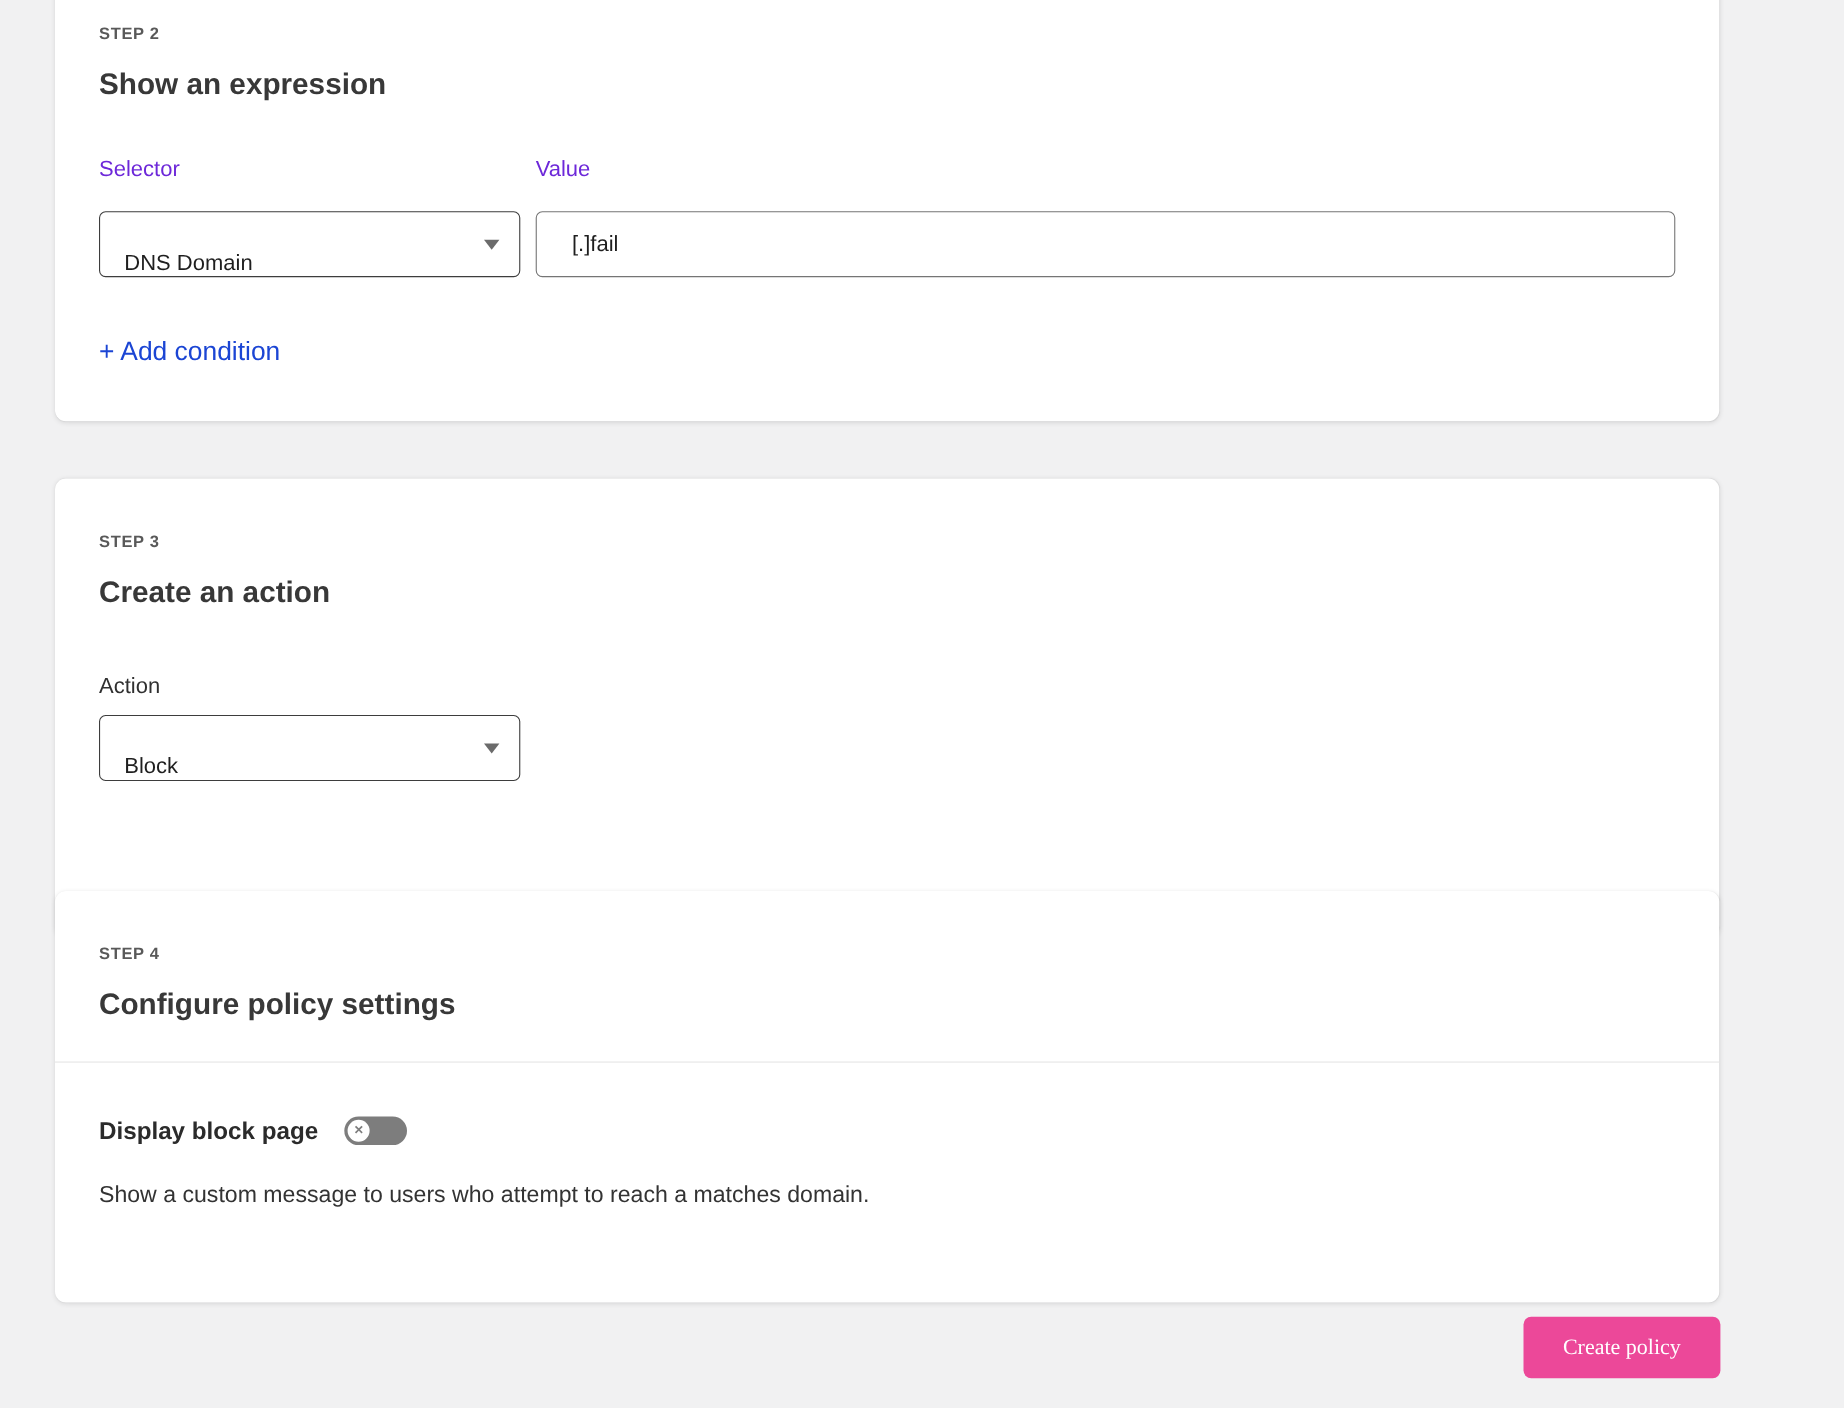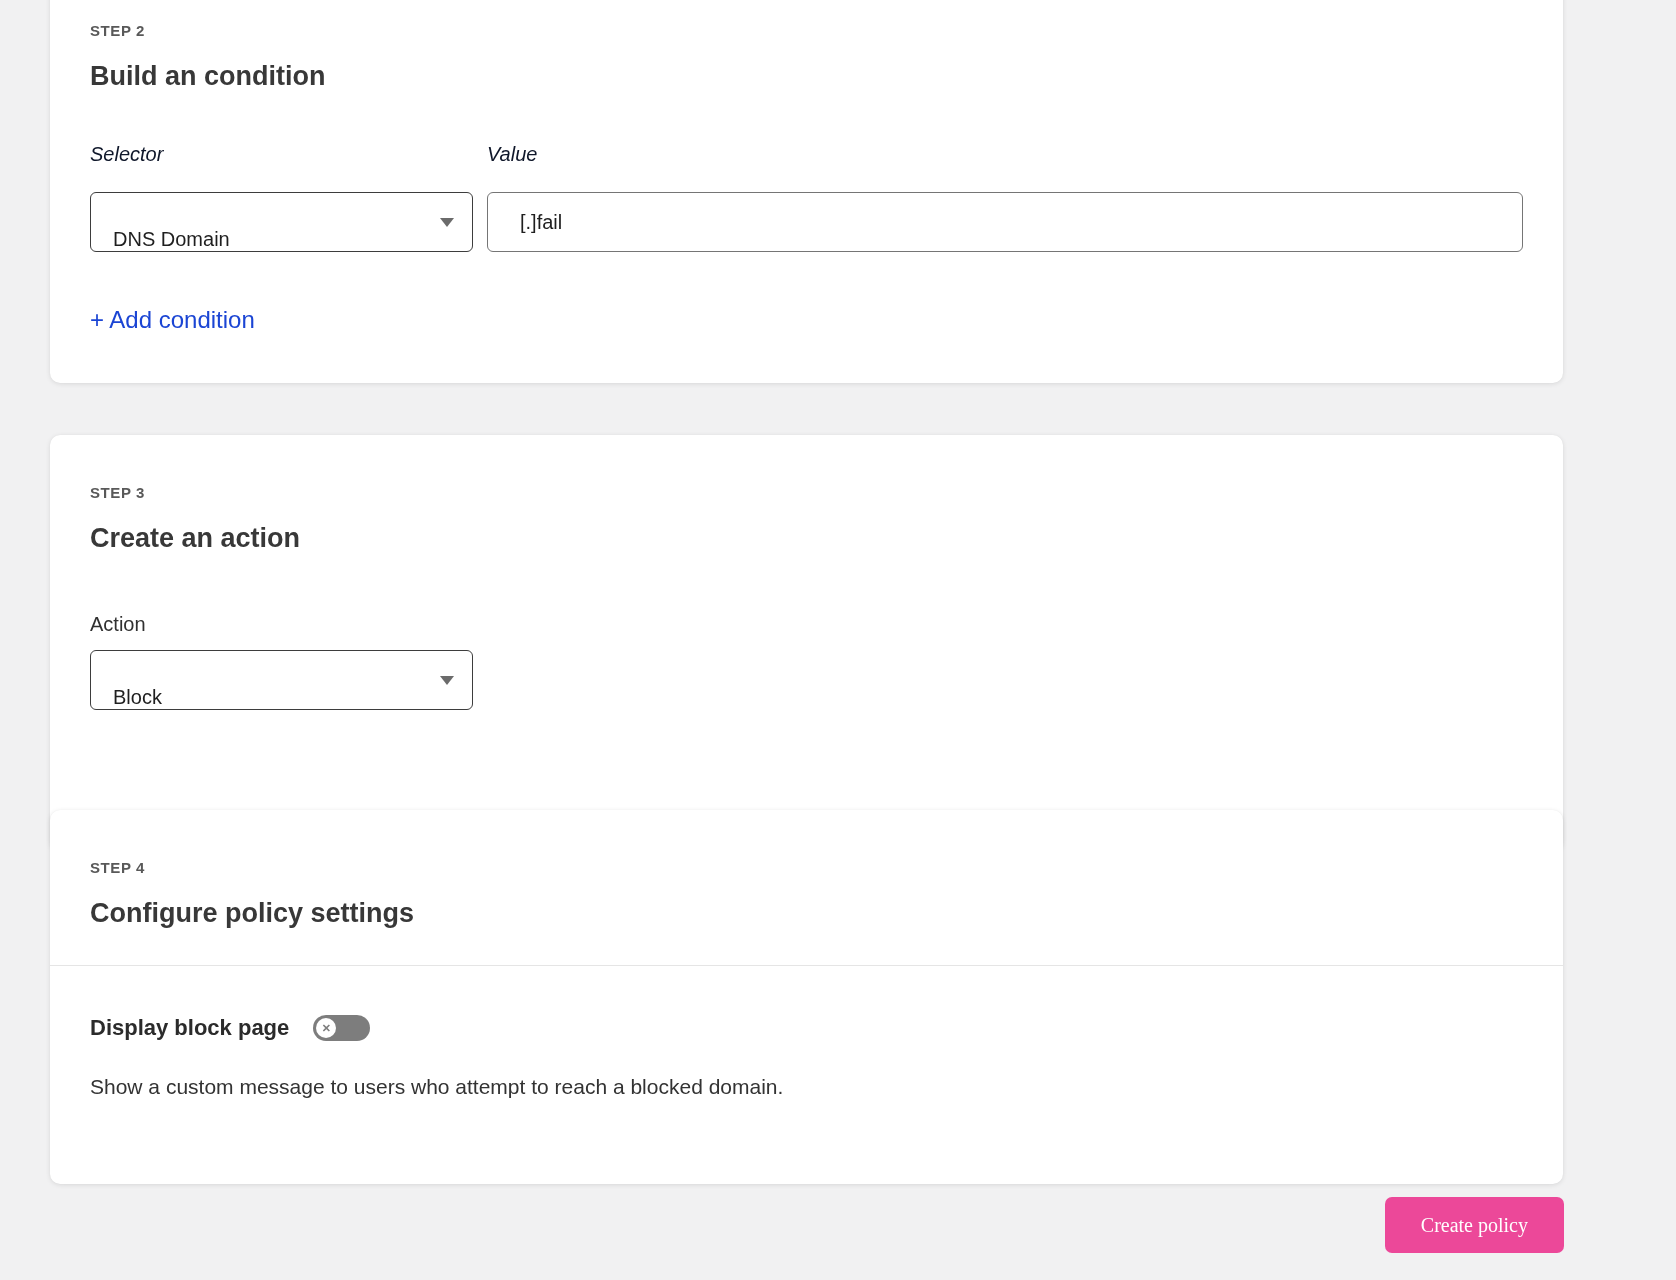--- a/index.html
+++ b/index.html
@@ -41,22 +41,21 @@
 
   
   .fields-row { display: flex; gap: 14px; margin-top: 50px; }
   .field { display: flex; flex-direction: column; }
   .field-selector { width: 383px; }
   .field-operator { width: 341px; }
   .field-value { flex: 1; }
   .field-label {
     font-size: 20px;
     line-height: 24px;
-    color: #0f172a;
-    font-style: italic;
+    color: #6d28d9;
   }
   .control { margin-top: 26px; height: 60px; }
   .dropdown {
     position: relative;
     display: flex;
     align-items: flex-end;
     border: 1.5px solid #3d3d3d;
     border-radius: 6px;
     background: #fff;
     padding: 0 48px 0 22px;
@@ -161,21 +160,21 @@
     font-size: 20px;
     font-family: Liberation Serif, serif;
     cursor: pointer;
   }
 </style>
 </head>
 <body>
 
 <section class="card card-1">
   <div class="step-label">STEP 2</div>
-  <h2 class="card-title">Build an condition</h2>
+  <h2 class="card-title">Show an expression</h2>
 
   <div class="fields-row">
     <div class="field field-selector">
       <div class="field-label">Selector</div>
       <div class="control dropdown">
         <span class="dropdown-value">DNS Domain</span>
         <span class="caret"></span>
       </div>
     </div>
     <div class="field field-value">
@@ -205,17 +204,17 @@
     <div class="step-label">STEP 4</div>
     <h2 class="card-title">Configure policy settings</h2>
   </div>
   <div class="card3-body">
     <div class="toggle-row">
       <span class="toggle-label">Display block page</span>
       <span class="toggle">
         <span class="toggle-knob">✕</span>
       </span>
     </div>
-    <p class="toggle-description">Show a custom message to users who attempt to reach a blocked domain.</p>
+    <p class="toggle-description">Show a custom message to users who attempt to reach a matches domain.</p>
   </div>
 </section>
 
 <button class="create-policy-btn">Create policy</button>
 
 </body></html>

